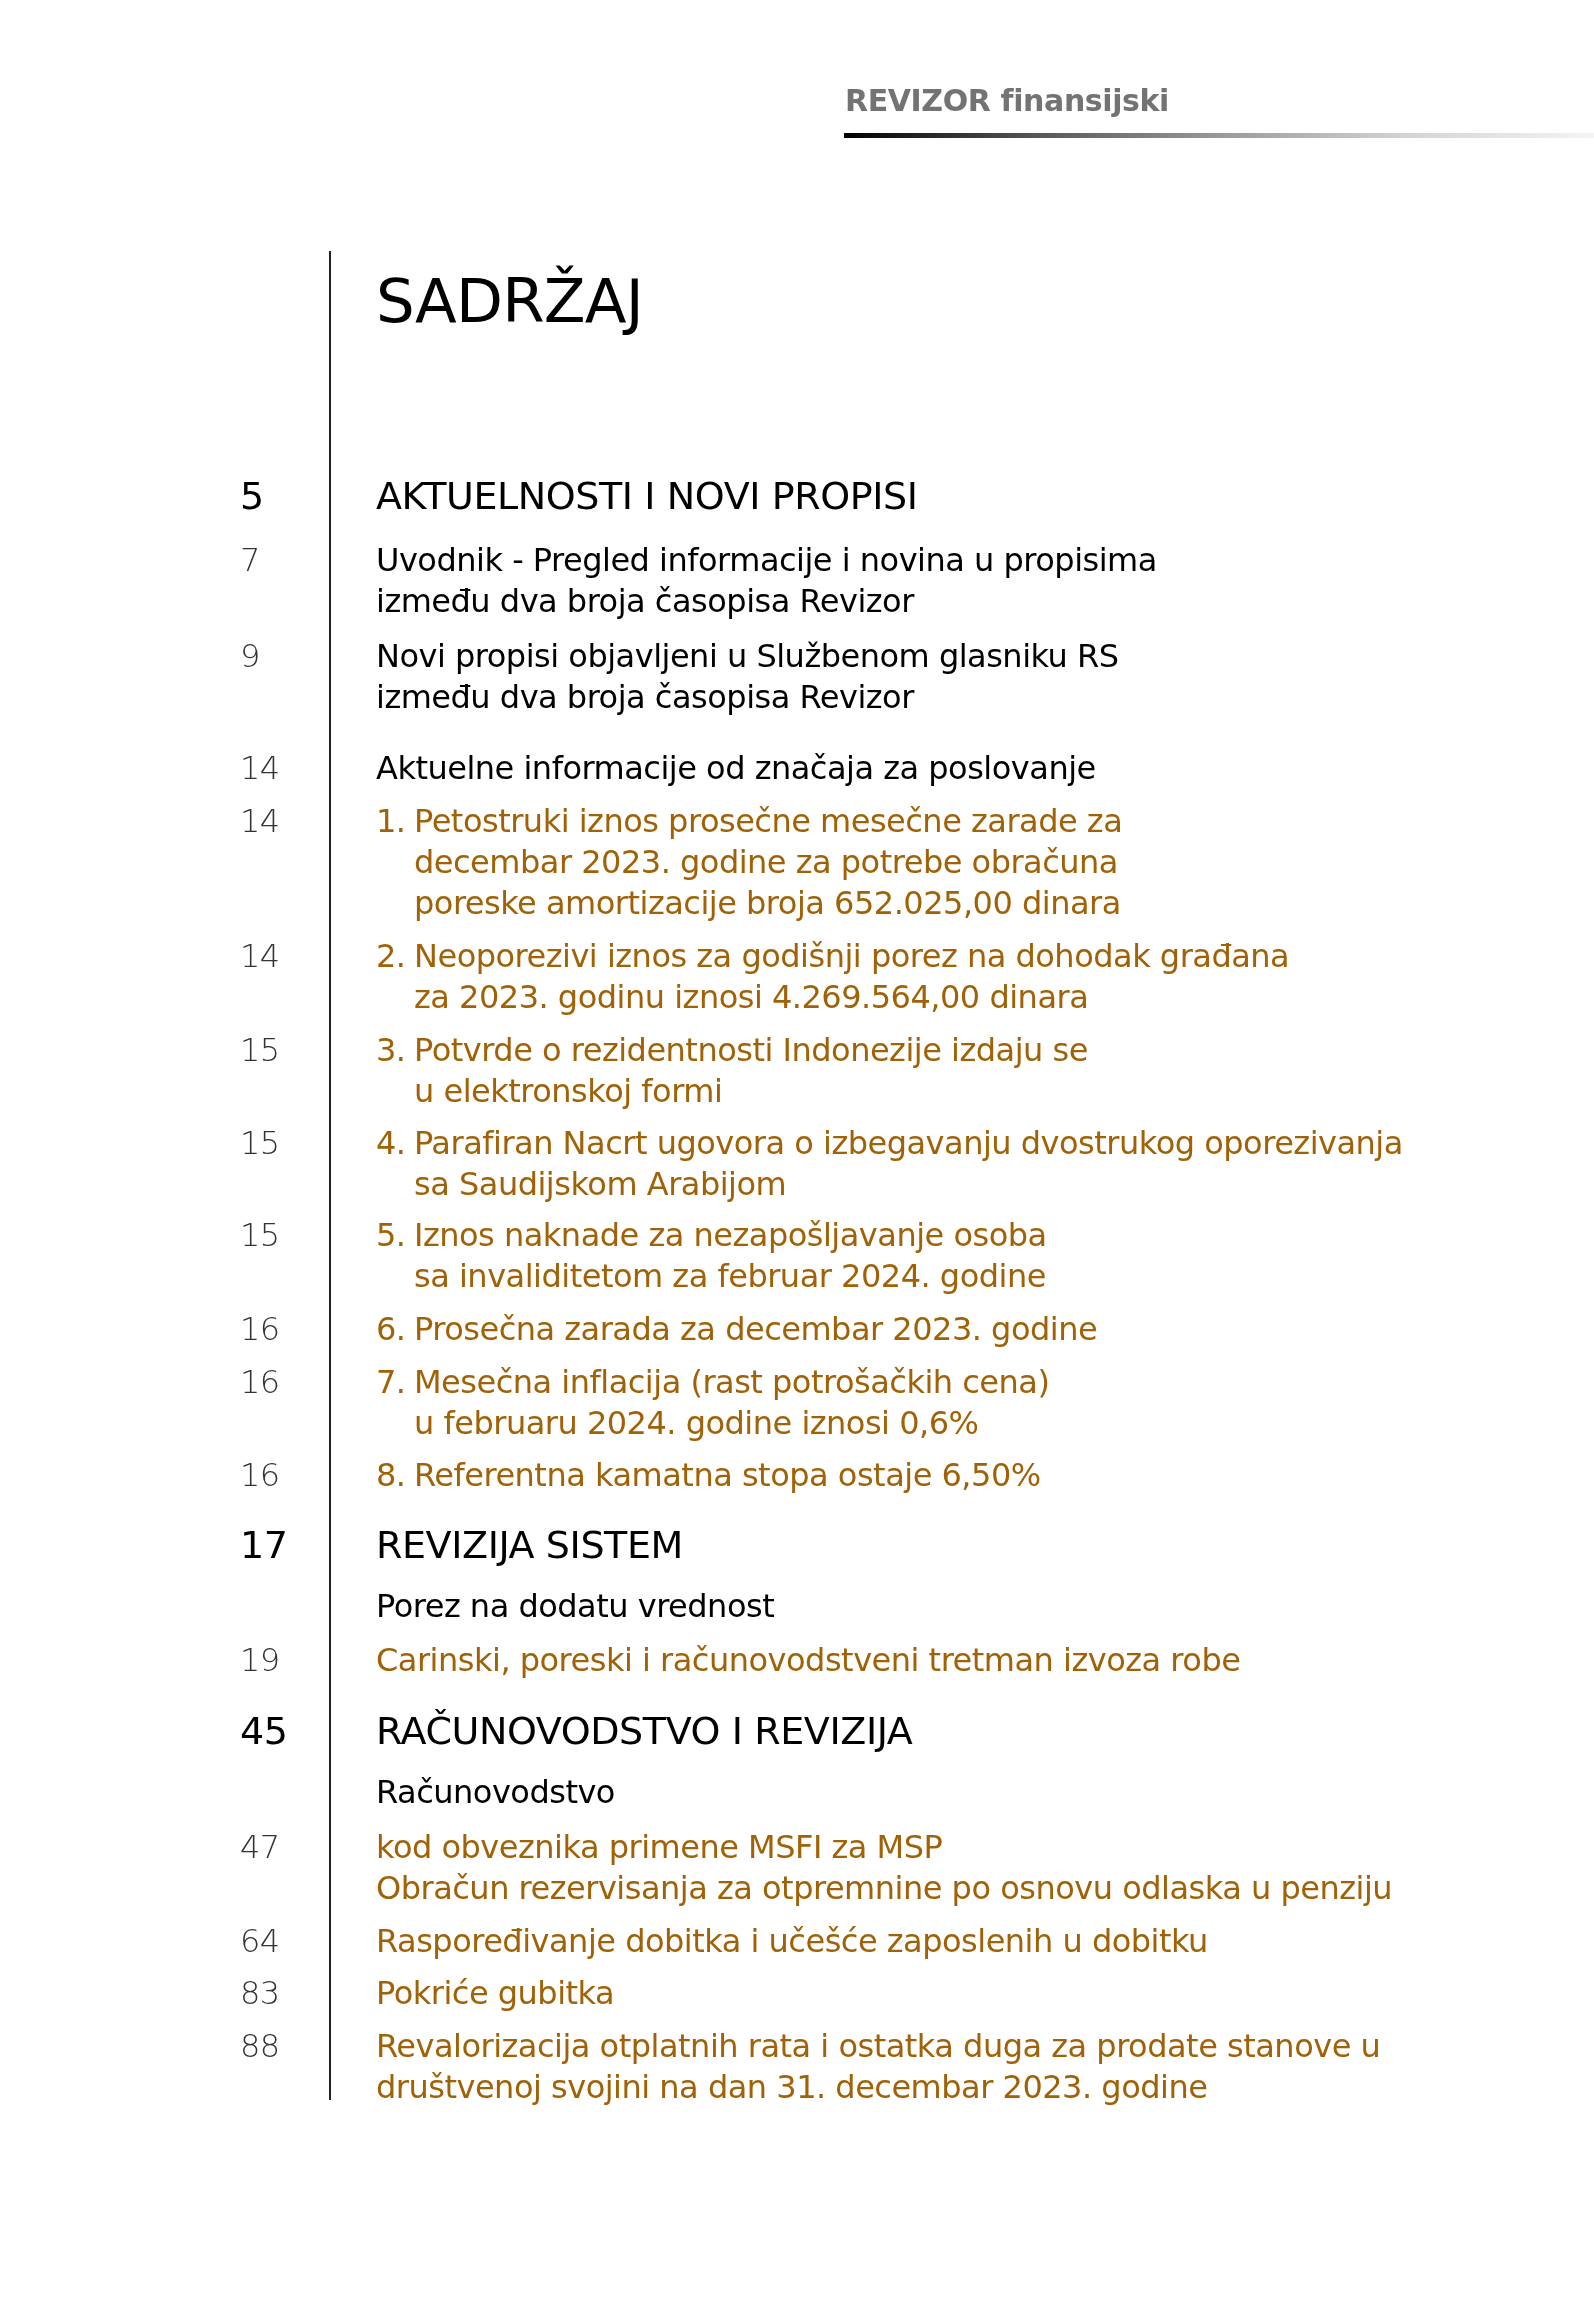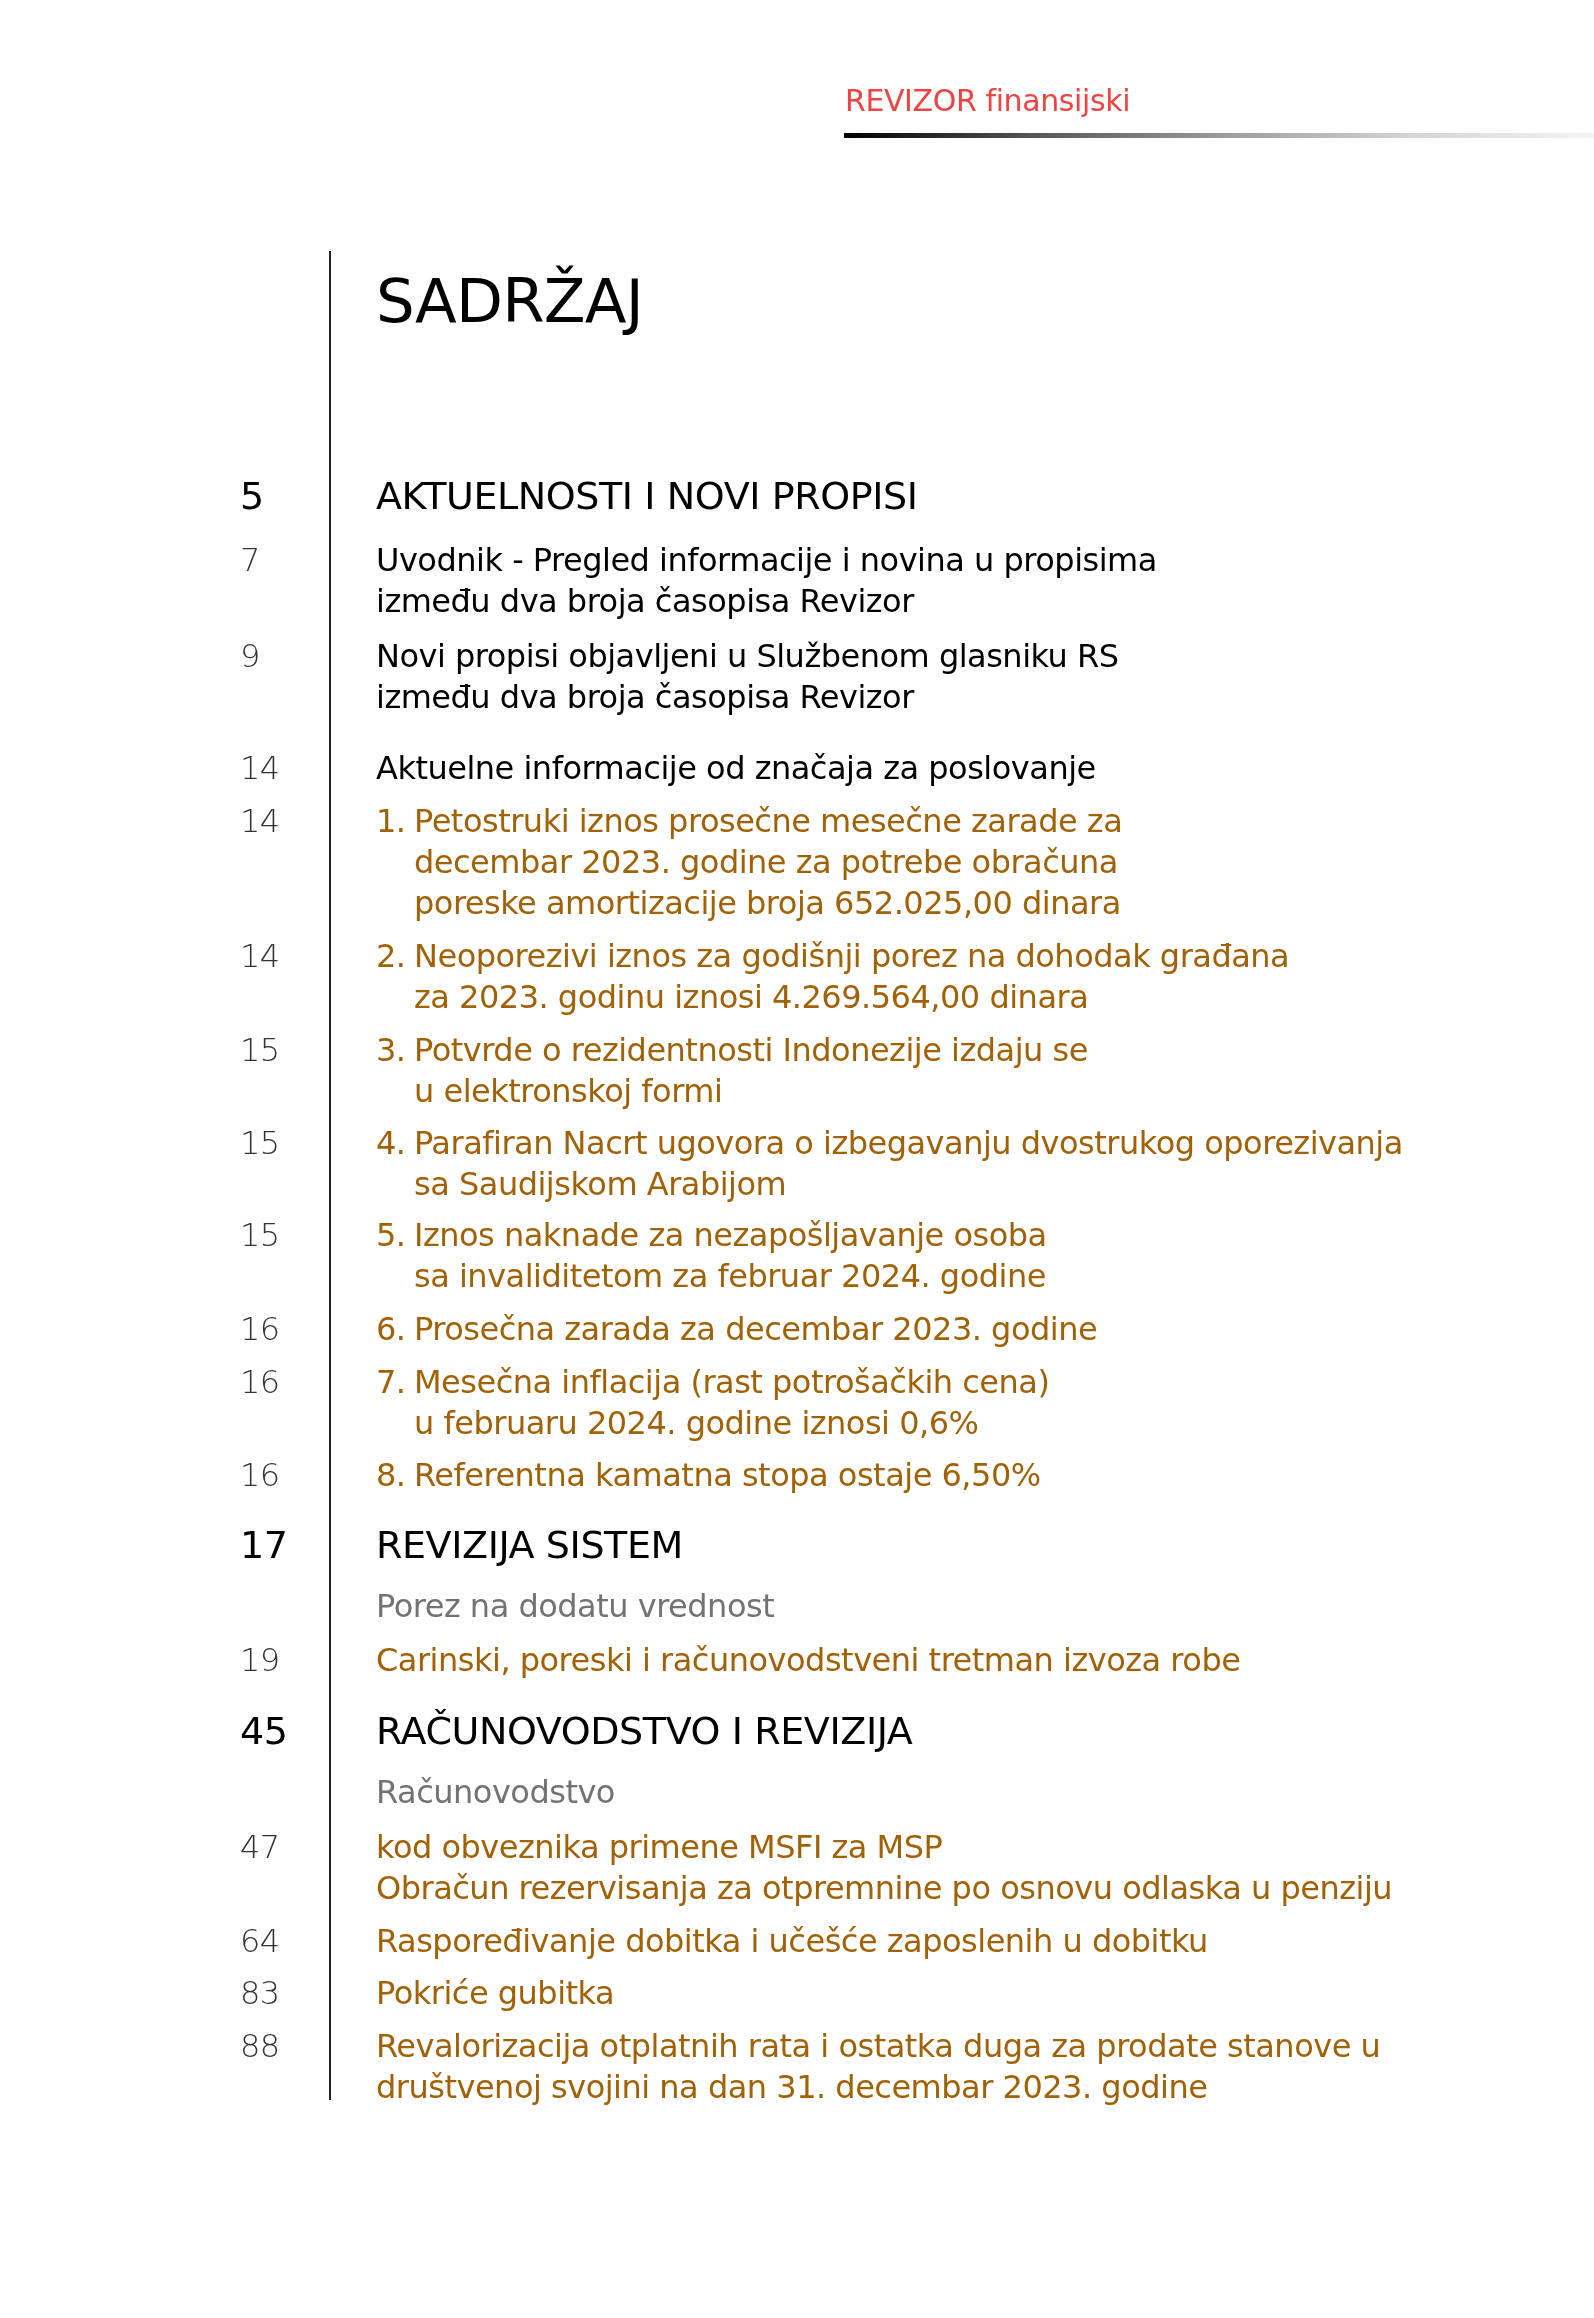--- a/index.html
+++ b/index.html
@@ -1,33 +1,33 @@
 <!DOCTYPE html>
 <html style="font-size:13px"><head>
 <meta charset="utf-8">
 <style>
   html, body { margin:0; padding:0; background:#ffffff; }
   body { width:1594px; height:2319px; position:relative; overflow:hidden;
          font-family:"DejaVu Sans", "Liberation Sans", sans-serif; color:#111; }
-  .hdr-text { position:absolute; left:845px; top:83px; font-size:30px; font-weight:400;
-              letter-spacing:-0.4px; color:#ef4444; white-space:nowrap; }
+  .hdr-text { position:absolute; left:845px; top:83px; font-size:30px; font-weight:700;
+              letter-spacing:-0.4px; color:#737373; white-space:nowrap; }
   .hdr-bar { position:absolute; left:844px; top:133px; width:750px; height:4.9px;
              background:linear-gradient(to right,#000 0%,#555 25%,#999 50%,#d4d4d4 75%,#f4f4f4 100%); }
   .vline { position:absolute; left:329px; top:251px; width:1.6px; height:1849px; background:#222; }
   .title { position:absolute; left:376px; top:224px; font-size:61px; font-weight:normal;
            letter-spacing:-0.8px; color:#000; white-space:nowrap; }
   .row { position:absolute; left:0; width:1594px; }
   .pg { position:absolute; left:240px; white-space:nowrap; color:#222; }
   .txt { position:absolute; left:376px; white-space:nowrap; color:#111; }
   .sec .pg, .sec .txt { font-size:38px; color:#000; letter-spacing:-0.4px; }
   .ent .pg, .ent .txt { font-size:32px; letter-spacing:-0.5px; line-height:41px; }
   .ent .pg { color:#333; font-weight:300; }
   .ent.medium .txt { color:#000; }
   .ent.light .txt { color:#a16207; }
-  .sub .txt { font-size:32px; letter-spacing:-0.5px; color:#737373; }
+  .sub .txt { font-size:32px; letter-spacing:-0.5px; color:#000000; }
   .num { display:inline-block; width:38px; }
   .line { display:block; height:41px; }
   .ind { padding-left:38px; }
 </style>
 </head>
 <body>
 
 <div>
   <div class="hdr-text">REVIZOR finansijski</div>
   <div class="hdr-bar"></div>

